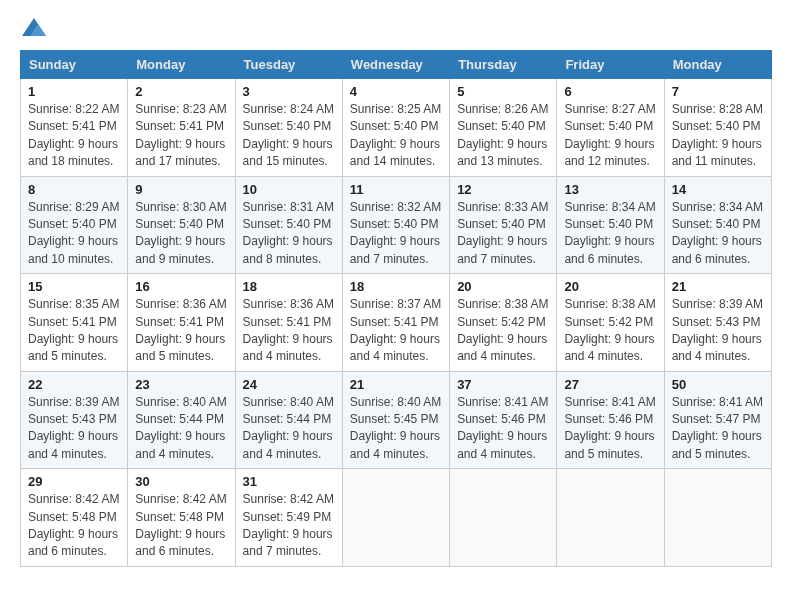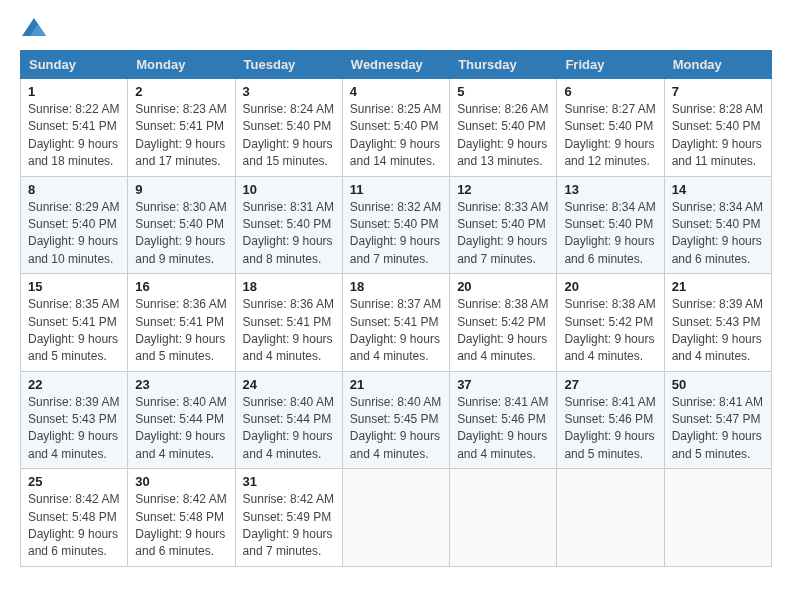--- a/index.html
+++ b/index.html
@@ -383,21 +383,21 @@
         <div class="day-detail">
           Sunrise: 8:41 AM<br>
           Sunset: 5:47 PM<br>
           Daylight: 9 hours<br>
           and 5 minutes.
         </div>
       </td>
       </tr>
       <tr>
         <td>
-        <span class="day-num">25</span>
+        <span class="day-num">29</span>
         <div class="day-detail">
           Sunrise: 8:42 AM<br>
           Sunset: 5:48 PM<br>
           Daylight: 9 hours<br>
           and 6 minutes.
         </div>
       </td>
         <td>
         <span class="day-num">30</span>
         <div class="day-detail">

